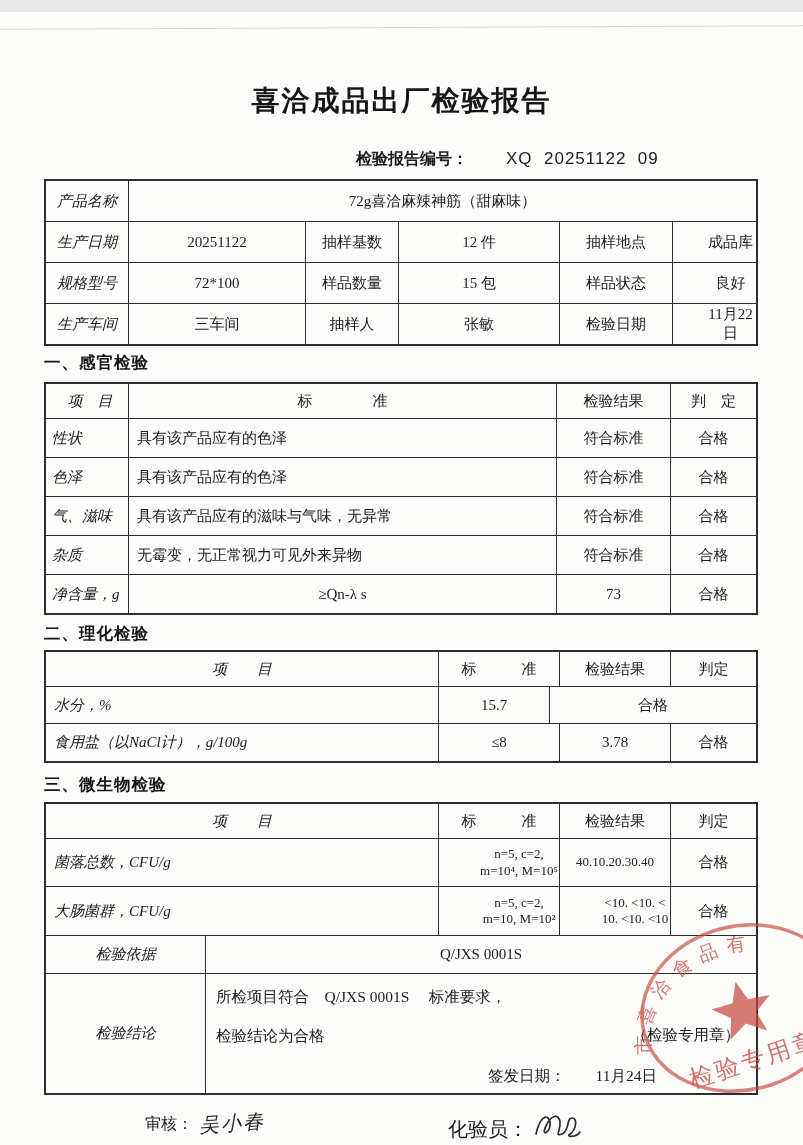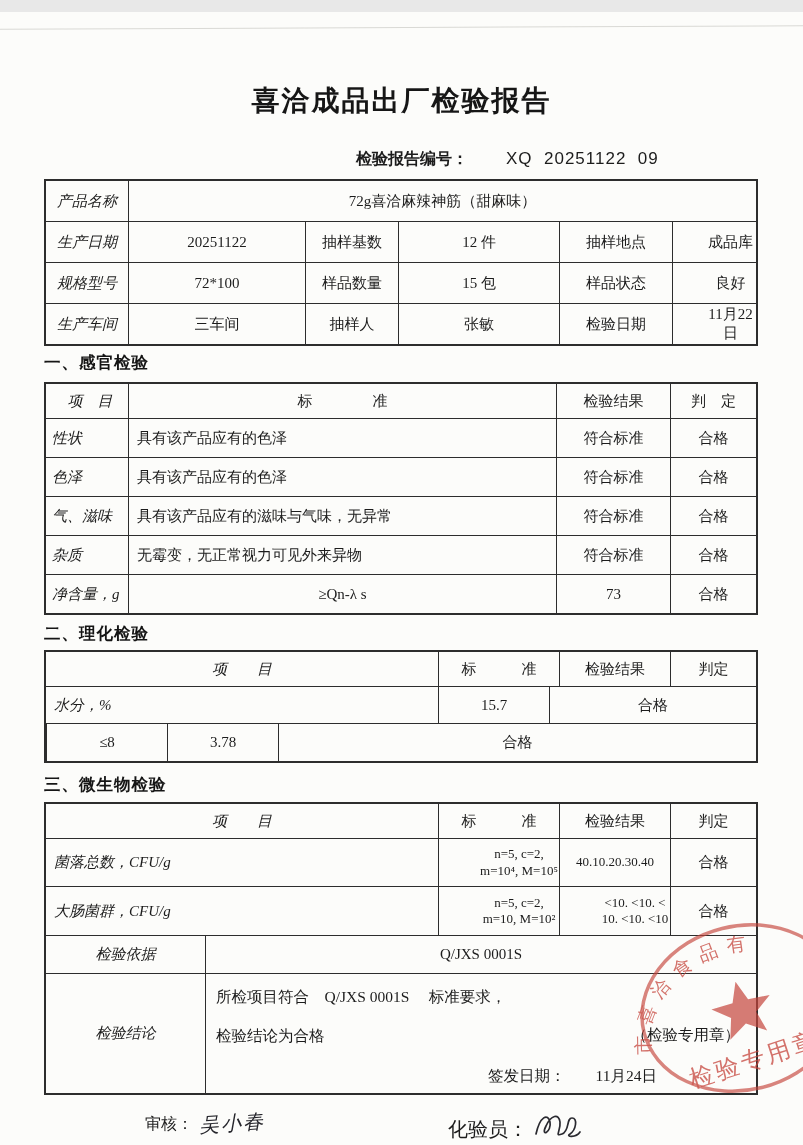--- a/index.html
+++ b/index.html
@@ -155,20 +155,21 @@
       <div class="cell ctr s3b">标　　　准</div>
       <div class="cell ctr s3c">检验结果</div>
       <div class="cell ctr s3d">判定</div>
     </div>
     <div class="trow h37">
       <div class="cell first tl s3a">水分，%</div>
       <div class="cell ctr s3c">15.7</div>
       <div class="cell ctr s3d">合格</div>
     </div>
     <div class="trow h38">
+      <div class="cell first tl s3a">食用盐（以NaCl计），g/100g</div>
       <div class="cell ctr s3b">≤8</div>
       <div class="cell ctr s3c">3.78</div>
       <div class="cell ctr s3d">合格</div>
     </div>
   </div>
 
   <div class="sec-heading" style="top:762px;">三、微生物检验</div>
   <div class="tbl" style="top:790px;">
     <div class="trow first h34">
       <div class="cell first ctr s3a">项　　目</div>

